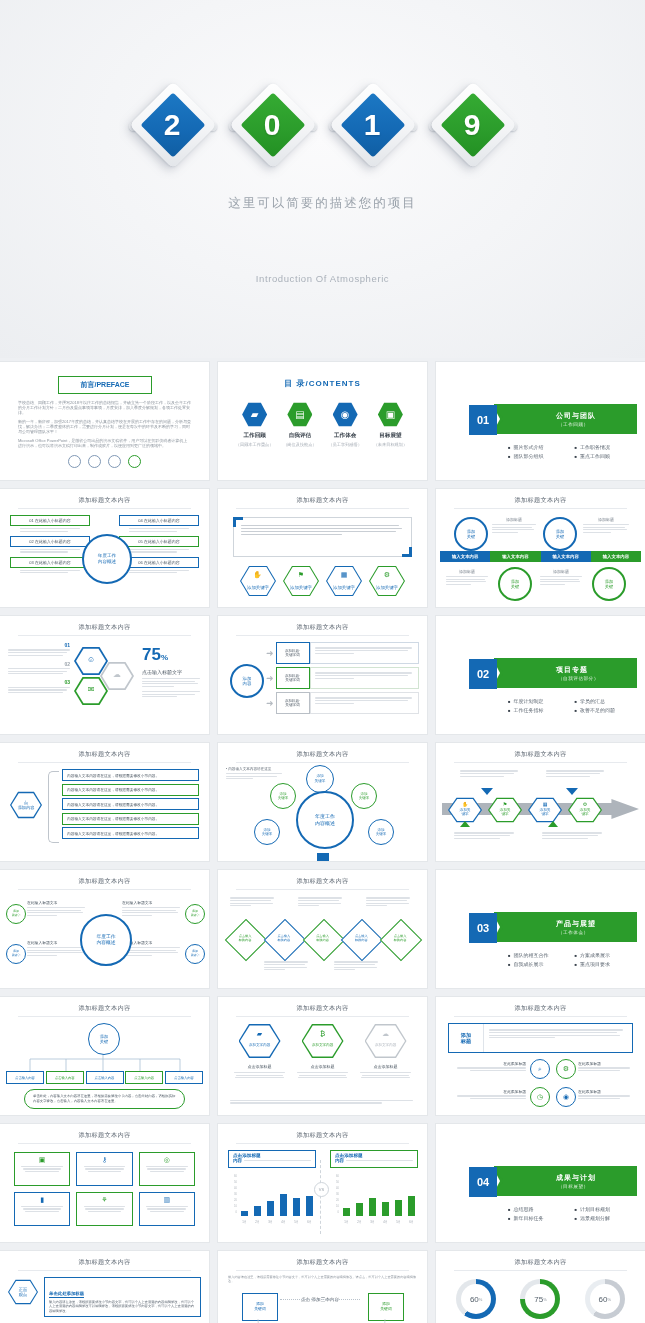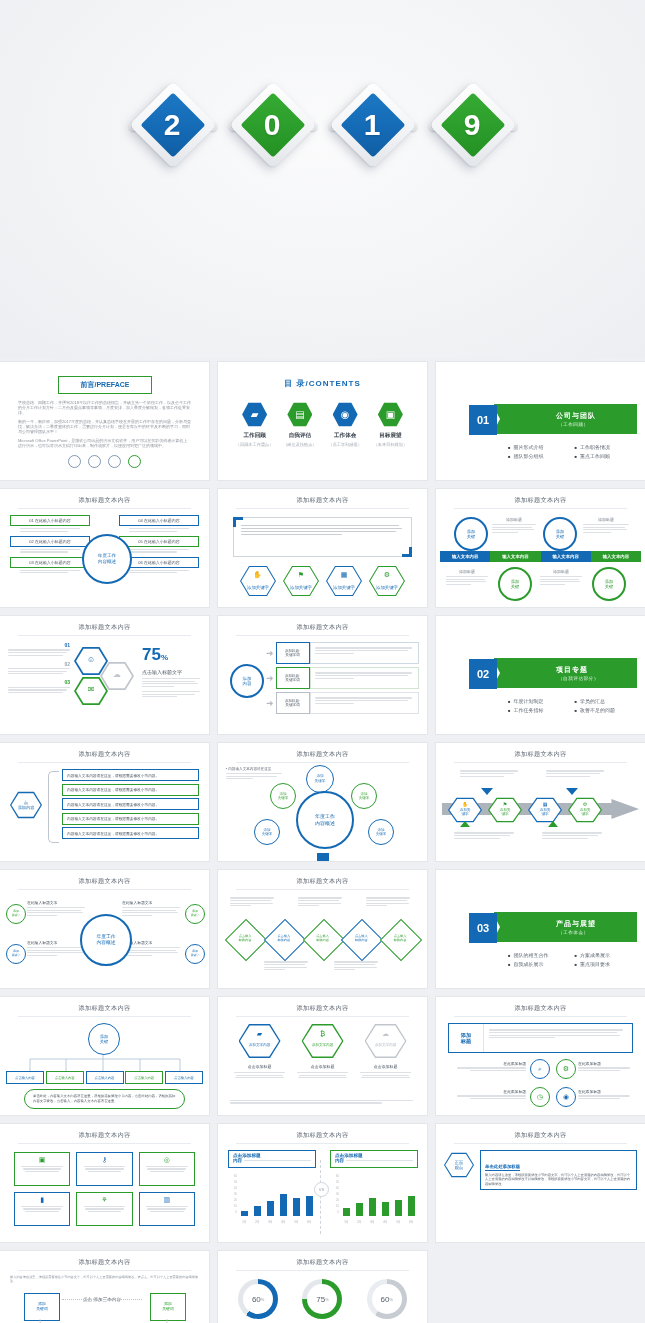--- a/index.html
+++ b/index.html
@@ -122,21 +122,23 @@
       <div class="dia-wrap">
         <div class="dia-knob" style="left:-1px;top:40px;"></div>
         <div class="dia-knob" style="right:-1px;top:40px;"></div>
         <div class="dia-plate"></div>
         <div class="dia-core green"></div>
         <div class="dia-num">9</div>
       </div>
 
     </div>
 
+    <div class="hero-sub">这里可以简要的描述您的项目</div>
     <div class="hero-en">
+      <div>Introduction Of Atmospheric</div>
     </div>
   </div>
 
   <div class="grid">
 
     <div class="thumb">
       <div class="pref-box">前言/PREFACE</div>
       <div class="pref-body">
         <div class="mini" style="margin-bottom:4px;">学校总结、回顾工作，并撰写2018年以往工作的总结报告，并确立第一个阶段工作，以及全年工作的分月工作计划方针；二月份及重点事项等事项，月度安排，加入季度分解规划，各项工作处置安排。</div>
         <div class="mini" style="margin-bottom:4px;">新的一年，新征程，加强2017年度的总结，并认真总结学校在开展的工作中存在的问题，分析与查找，解决办法；二季度整体的工作，需要进行分月计划，便是在每次中的环节及不断的学习，同时与公司管理团队水平！</div>
@@ -905,20 +907,36 @@
           <span>1月</span>
             <span>2月</span>
             <span>3月</span>
           <span>4月</span>
             <span>5月</span>
             <span>6月</span>
         </div>
       </div>
     </div>
 
+    <div class="thumb">
+      <div class="sec-wrap">
+        <div class="sec-bar"></div>
+        <div class="sec-arrow"></div>
+        <div class="sec-hexplate"></div>
+        <div class="sec-hex">04</div>
+        <div class="sec-t">成果与计划</div>
+        <div class="sec-s">（目标展望）</div>
+      </div>
+      <div class="sec-bul">
+        <div class="bul">总结思路</div>
+        <div class="bul">计划目标规划</div>
+        <div class="bul">新年目标任务</div>
+        <div class="bul">远景规划分解</div>
+      </div>
+    </div>
 
     <div class="thumb">
       <div class="t-title">添加标题文本内容</div>
       <div class="t-rule"></div>
       <div class="abs ctr" style="left:8px;top:28px;width:30px;height:26px;">
         <div class="abs" style="inset:0;background:#1469b4;-webkit-clip-path:polygon(25% 3%,75% 3%,100% 50%,75% 97%,25% 97%,0% 50%);clip-path:polygon(25% 3%,75% 3%,100% 50%,75% 97%,25% 97%,0% 50%);"></div>
         <div class="abs" style="inset:1.2px;background:#fff;-webkit-clip-path:polygon(25% 3%,75% 3%,100% 50%,75% 97%,25% 97%,0% 50%);clip-path:polygon(25% 3%,75% 3%,100% 50%,75% 97%,25% 97%,0% 50%);"></div>
         <span class="abs" style="left:0;right:0;text-align:center;top:8px;font-size:4.2px;color:#1469b4;line-height:5px;white-space:pre-line;">正面
 观点</span>
       </div>

